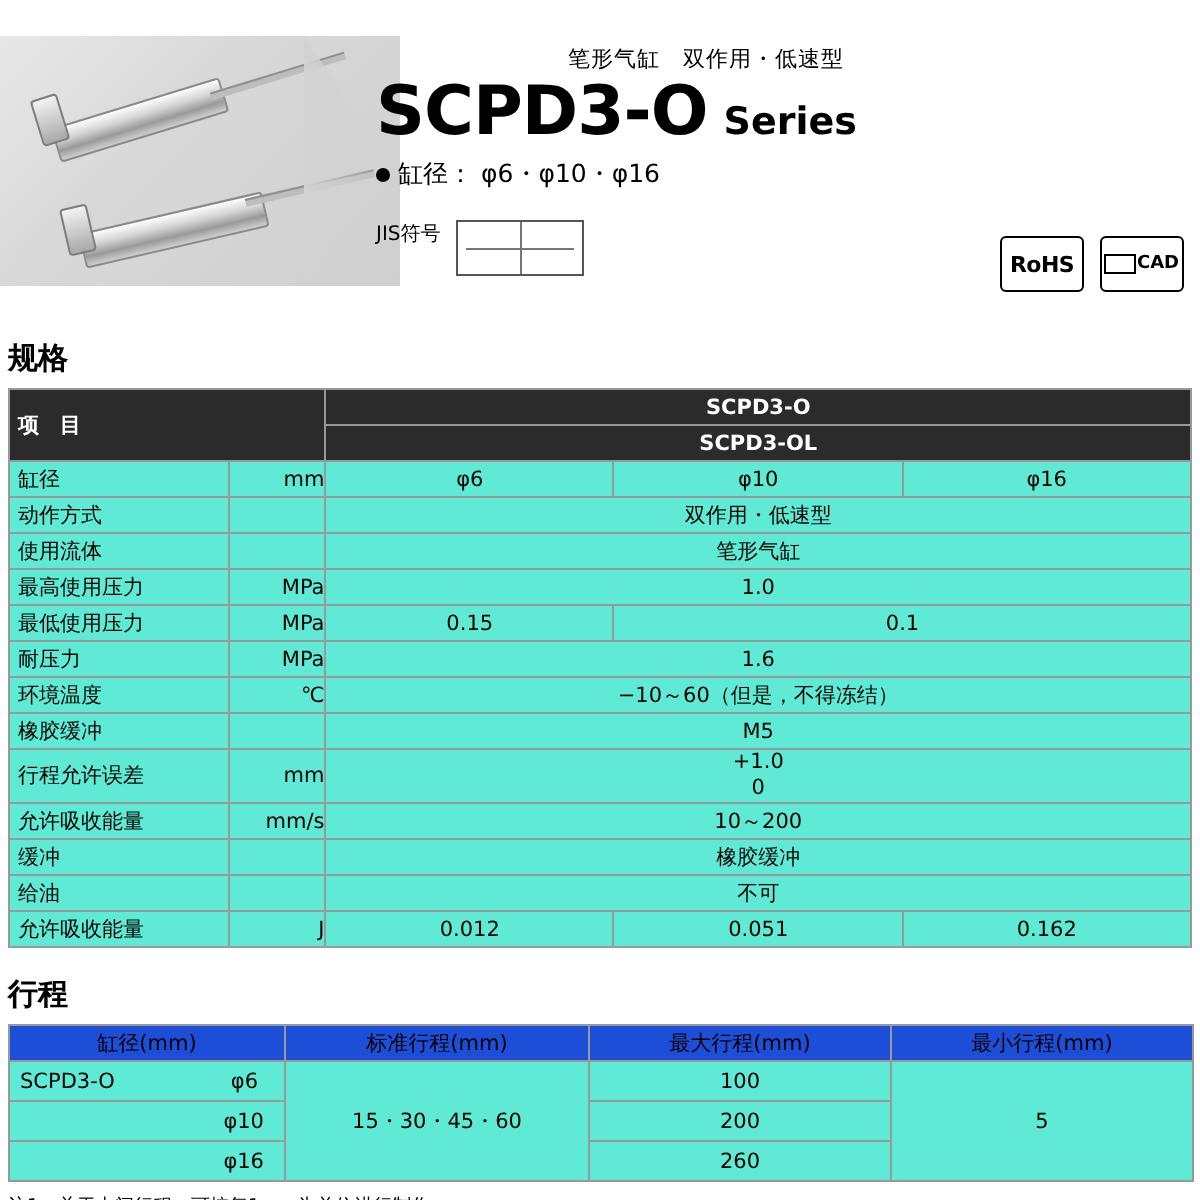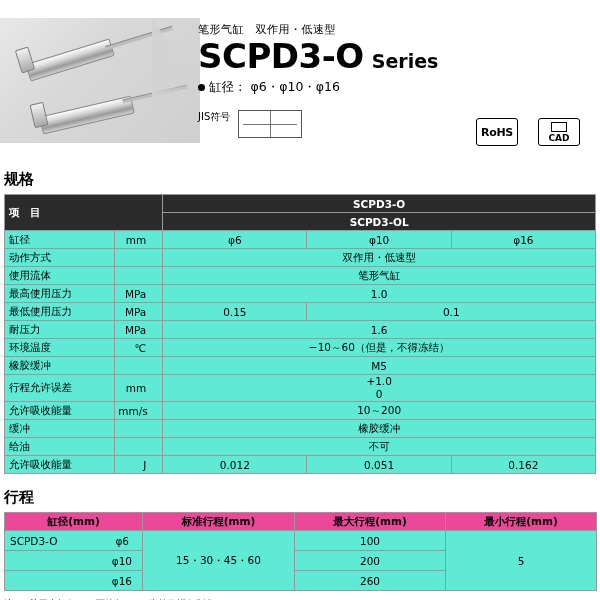--- a/index.html
+++ b/index.html
@@ -64,23 +64,24 @@
     position: absolute;
     left: 152px;
     top: 18px;
     width: 42px;
     height: 125px;
     background: linear-gradient(90deg, rgba(210,210,210,1) 0%, rgba(255,255,255,0) 100%);
     clip-path: polygon(0 0, 100% 50%, 0 100%);
   }
   .header-text {
     position: absolute;
-    left: 198px;
+    left: 188px;
     top: 22px;
     width: 330px;
+    text-align: center;
   }
   .sub-cn {
     font-size: 11px;
     letter-spacing: 0.5px;
     margin-bottom: 2px;
   }
   .series-line {
     display: flex;
     align-items: baseline;
     gap: 8px;
@@ -130,40 +131,40 @@
   }
   .jis-symbol:after {
     content: "";
     position: absolute;
     left: 4px; right: 4px; top: 50%;
     height: 1px; background: #777;
   }
 
   .badges {
     position: absolute;
-    right: 20px;
+    right: 8px;
     bottom: 14px;
     display: flex;
-    gap: 20px;
+    gap: 8px;
     align-items: center;
   }
   .badge-rohs {
     width: 40px; height: 26px;
     border: 1.5px solid #000;
     border-radius: 3px;
     font-size: 11px;
     font-weight: bold;
     display: flex; align-items: center; justify-content: center;
     letter-spacing: -0.3px;
   }
   .badge-cad {
     width: 40px; height: 26px;
     border: 1.5px solid #000;
     border-radius: 3px;
-    display: flex; flex-direction: column;
+    display: flex; flex-direction: row;
     align-items: center; justify-content: center;
     font-size: 9px; font-weight: bold;
   }
   .badge-cad .mon {
     width: 14px; height: 8px;
     border: 1.2px solid #000;
     margin-bottom: 1px;
   }
 
   
@@ -193,25 +194,25 @@
     background: #2b2b2b;
     color: #fff;
     font-weight: bold;
   }
   .lbl {
     text-align: left;
     padding-left: 4px;
   }
   .unit {
     text-align: right;
-    padding-right: 16px;
+    padding-right: 0;
   }
   .hdr-gray {
-    background: #ec4899;
-    font-weight: bold;
+    background: #1d4ed8;
+    font-weight: normal;
   }
   .left-pad { text-align: left; padding-left: 6px; }
   .right-al { text-align: right; padding-right: 10px; }
 
   .note {
     font-size: 9.5px;
     margin: 6px 0 0 4px;
     line-height: 1.4;
   }
 </style>

